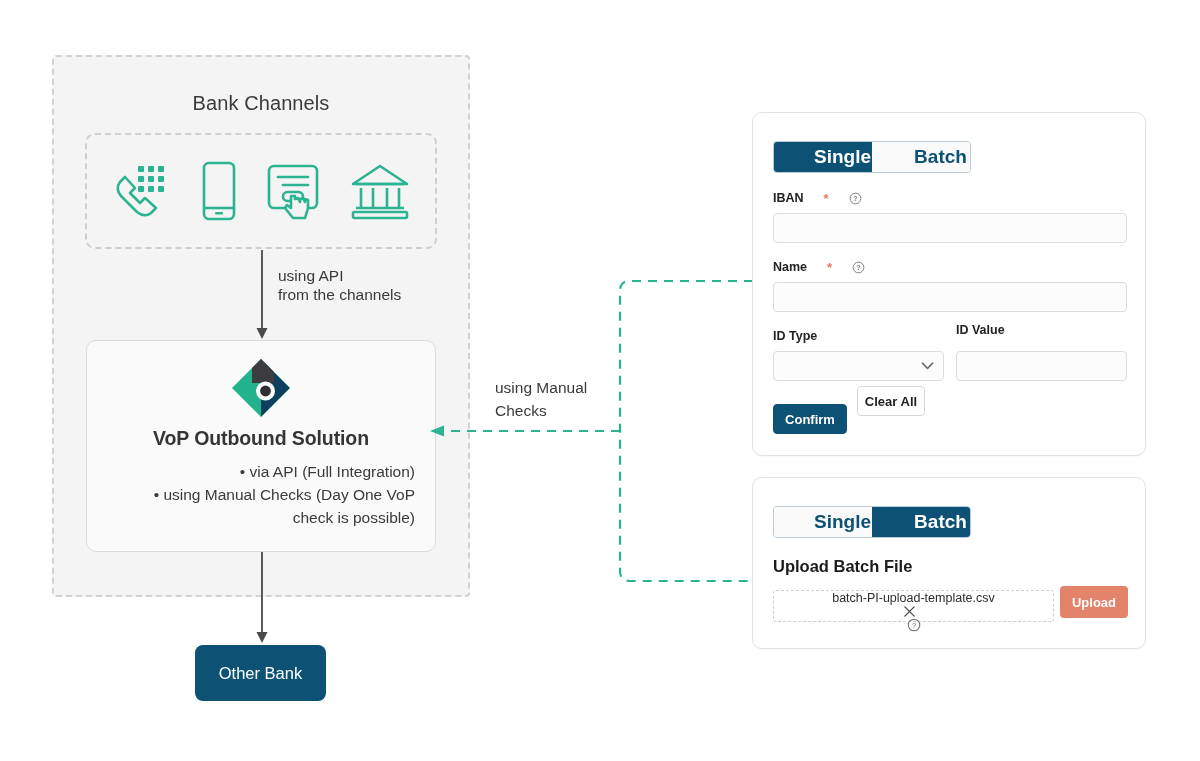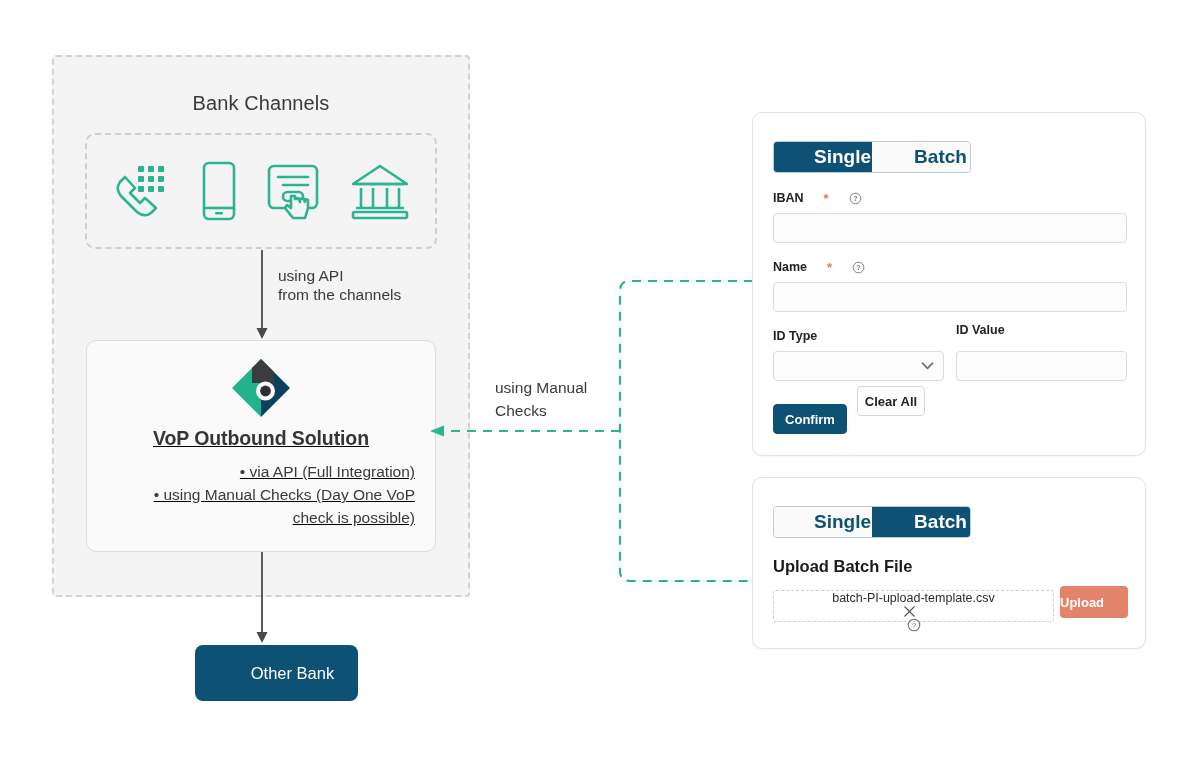--- a/index.html
+++ b/index.html
@@ -75,21 +75,20 @@
   
   .vop-card {
     position: absolute;
     left: 86px; top: 340px;
     width: 350px; height: 212px;
     background: #fafafa;
     border: 1px solid #dcdcdc;
     border-radius: 10px;
     box-sizing: border-box;
     text-align: center;
-    text-decoration: underline;
   }
   .vop-logo { margin-top: 16px; line-height: 0; }
   .vop-title {
     margin-top: 8px;
     font-size: 19.5px;
     font-weight: bold;
     color: #353538;
     letter-spacing: -0.1px;
   }
   .vop-bullets {
@@ -112,21 +111,20 @@
     position: absolute;
     left: 195px; top: 645px;
     width: 131px; height: 56px;
     background: #0d5274;
     border-radius: 8px;
     color: #ffffff;
     font-size: 16.5px;
     display: flex;
     align-items: center;
     justify-content: center;
-    padding-left: 32px;
   }
 
   
   .manual-connector {
     position: absolute;
     left: 420px; top: 275px;
     width: 345px; height: 312px;
   }
   .manual-label {
     position: absolute;
@@ -250,20 +248,21 @@
     left: 307px; top: 108px;
     width: 68px; height: 32px;
     background: #e2836a;
     color: #ffffff;
     border: none;
     border-radius: 4px;
     font-size: 13px;
     font-weight: bold;
     display: flex;
     align-items: center;
+    justify-content: center;
     cursor: pointer;
   }
 </style>
 </head>
 <body>
 
 <div id="diagram-root">
 
   <div class="outer-dashed"></div>
 

